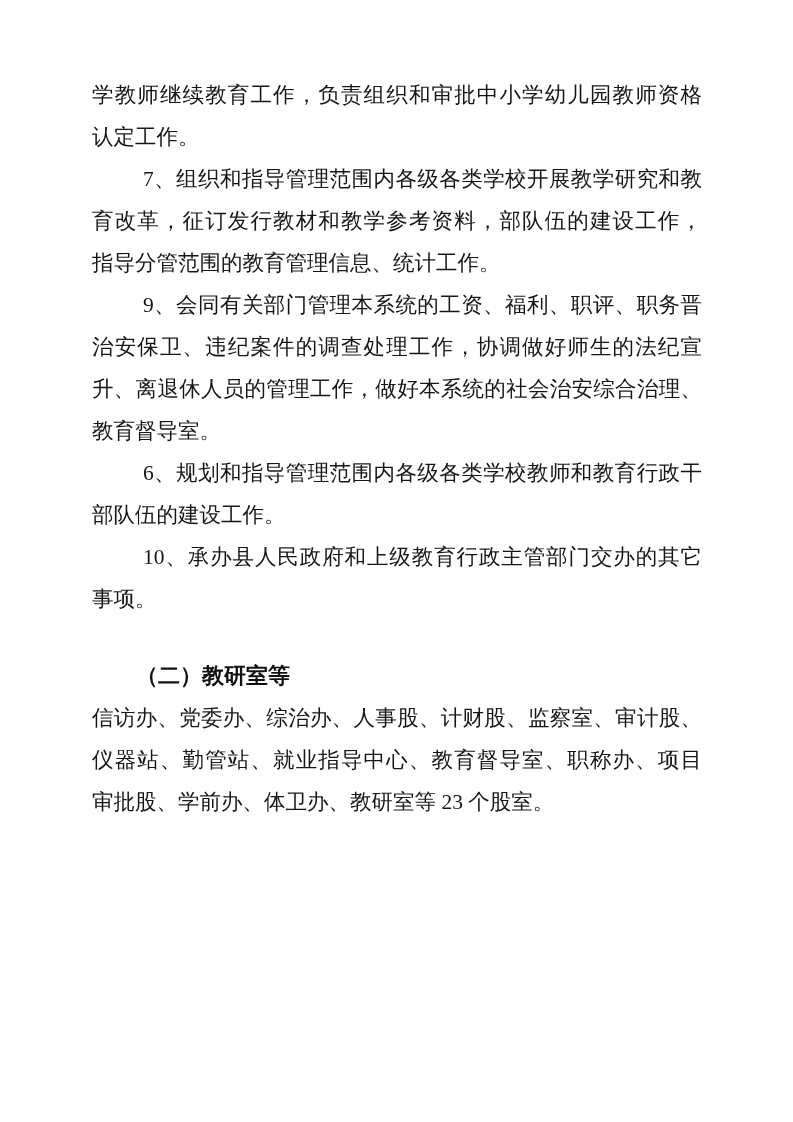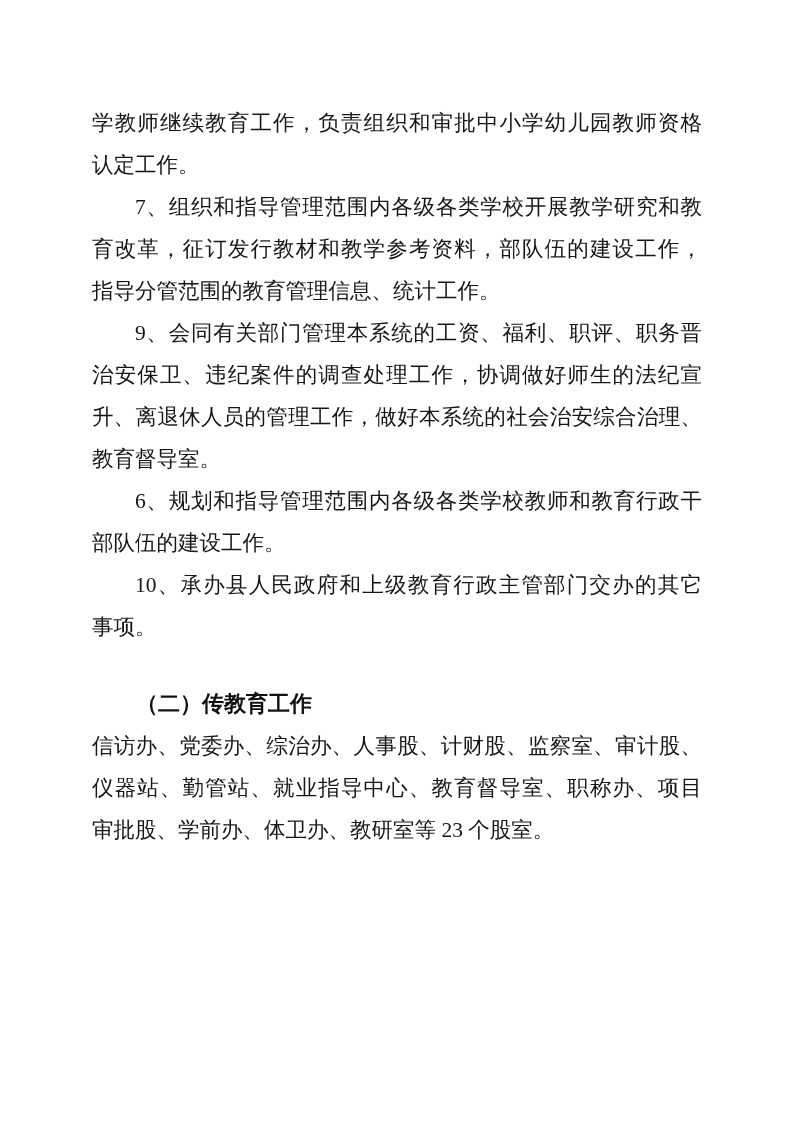--- a/index.html
+++ b/index.html
@@ -6,38 +6,38 @@
     margin: 0;
     padding: 0;
     background: #ffffff;
   }
   .page {
     position: relative;
     width: 793px;
     height: 1122px;
     background: #ffffff;
     box-sizing: border-box;
-    padding: 102px 91px 0 92px;
+    padding: 74px 91px 0 92px;
     font-family: "Liberation Serif", "DejaVu Serif", serif;
     font-size: 21.5px;
     color: #161616;
     overflow: hidden;
   }
   .ln {
     line-height: 42px;
     height: 42px;
     text-align: justify;
     white-space: normal;
   }
   
   .ln.j  { text-align-last: justify; }
   
   .ln.end { text-align-last: auto; }
   
-  .ind { text-indent: 2em; }
+  .ind { text-indent: 2em; margin-left: 8px; }
   .heading {
     font-size: 22px;
     font-weight: 700;
     line-height: 42px;
     height: 42px;
     margin: 35px 0 0 0;
     text-indent: 2em;
     color: #111111;
   }
 </style>
@@ -57,19 +57,19 @@
   <div class="ln j">治安保卫、违纪案件的调查处理工作，协调做好师生的法纪宣</div>
   <div class="ln j">升、离退休人员的管理工作，做好本系统的社会治安综合治理、</div>
   <div class="ln end">教育督导室。</div>
 
   <div class="ln j ind">6、规划和指导管理范围内各级各类学校教师和教育行政干</div>
   <div class="ln end">部队伍的建设工作。</div>
 
   <div class="ln j ind">10、承办县人民政府和上级教育行政主管部门交办的其它</div>
   <div class="ln end">事项。</div>
 
-  <h2 class="heading">（二）传教育工作</h2>
+  <h2 class="heading">（二）教研室等</h2>
 
   <div class="ln j">信访办、党委办、综治办、人事股、计财股、监察室、审计股、</div>
   <div class="ln j">仪器站、勤管站、就业指导中心、教育督导室、职称办、项目</div>
   <div class="ln end">审批股、学前办、体卫办、教研室等 23 个股室。</div>
 
 </div>
 
 </body></html>

